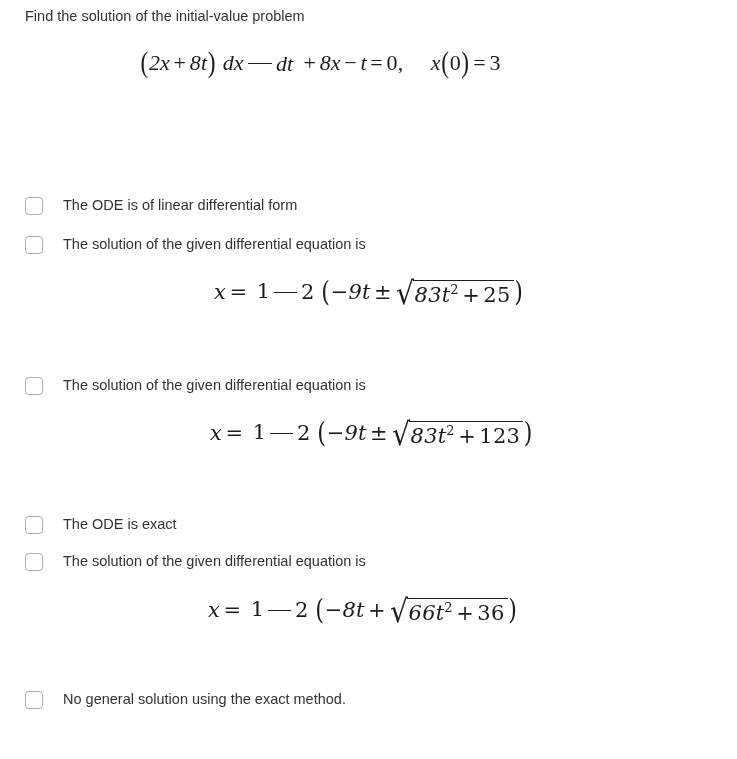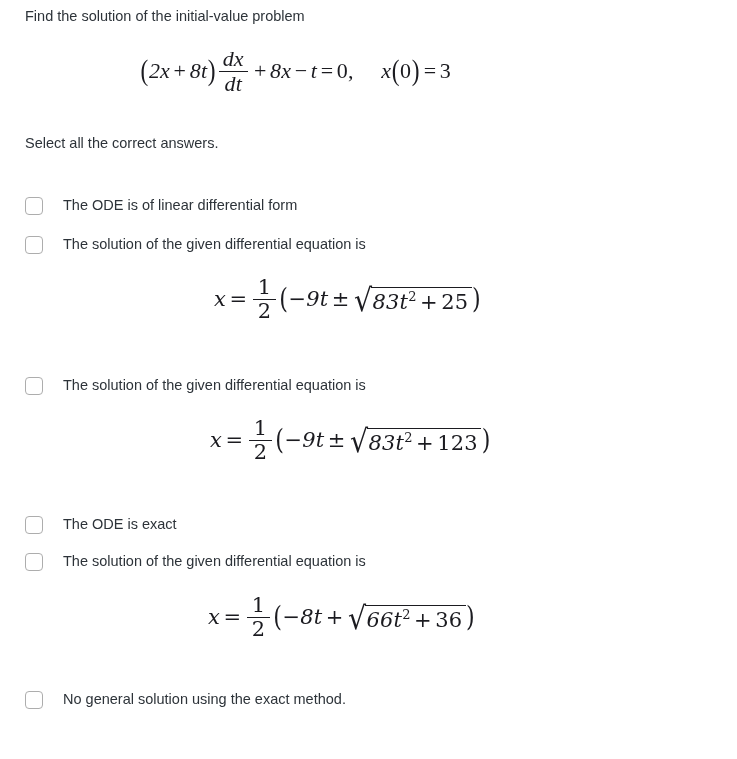--- a/index.html
+++ b/index.html
@@ -58,21 +58,21 @@
     display: inline-block;
     transform: scaleY(1.28);
     transform-origin: center;
     padding: 0 .02em;
   }
   .math .wide-gap { display: inline-block; width: 1.25em; }
 
   
   .frac {
     display: inline-flex;
-    flex-direction: column;
+    flex-direction: row;
     align-items: center;
     vertical-align: middle;
     line-height: 1.02;
     margin: 0 .12em;
     position: relative;
     top: -.06em;
   }
   .frac .num { padding: 0 .18em 1px; }
   .frac .den { padding: 1px .18em 0; }
   .frac .bar {
@@ -153,21 +153,20 @@
   <div class="prose" id="prompt-text">Find the solution of the initial-value problem</div>
 
   <div class="math" id="equation-main">
     <span class="paren">(</span><span class="it">2x</span><span class="op">+</span><span class="it">8t</span><span class="paren">)</span><span class="frac">
         <span class="num it">dx</span>
         <span class="bar"></span>
         <span class="den it">dt</span>
       </span><span class="op">+</span><span class="it">8x</span><span class="op">−</span><span class="it">t</span><span class="op">=</span><span class="up">0</span><span class="up">,</span><span class="wide-gap"></span><span class="it">x</span><span class="paren">(</span><span class="up">0</span><span class="paren">)</span><span class="op">=</span><span class="up">3</span>
   </div>
 
-  <div class="prose" id="instruction-text">Select all the correct answers.</div>
 
   <div class="option" id="option-0">
     <span class="checkbox"></span>
     <span class="option-label">The ODE is of linear differential form</span>
   </div>
 
   <div class="option" id="option-1">
     <span class="checkbox"></span>
     <span class="option-label">The solution of the given differential equation is</span>
   </div>

